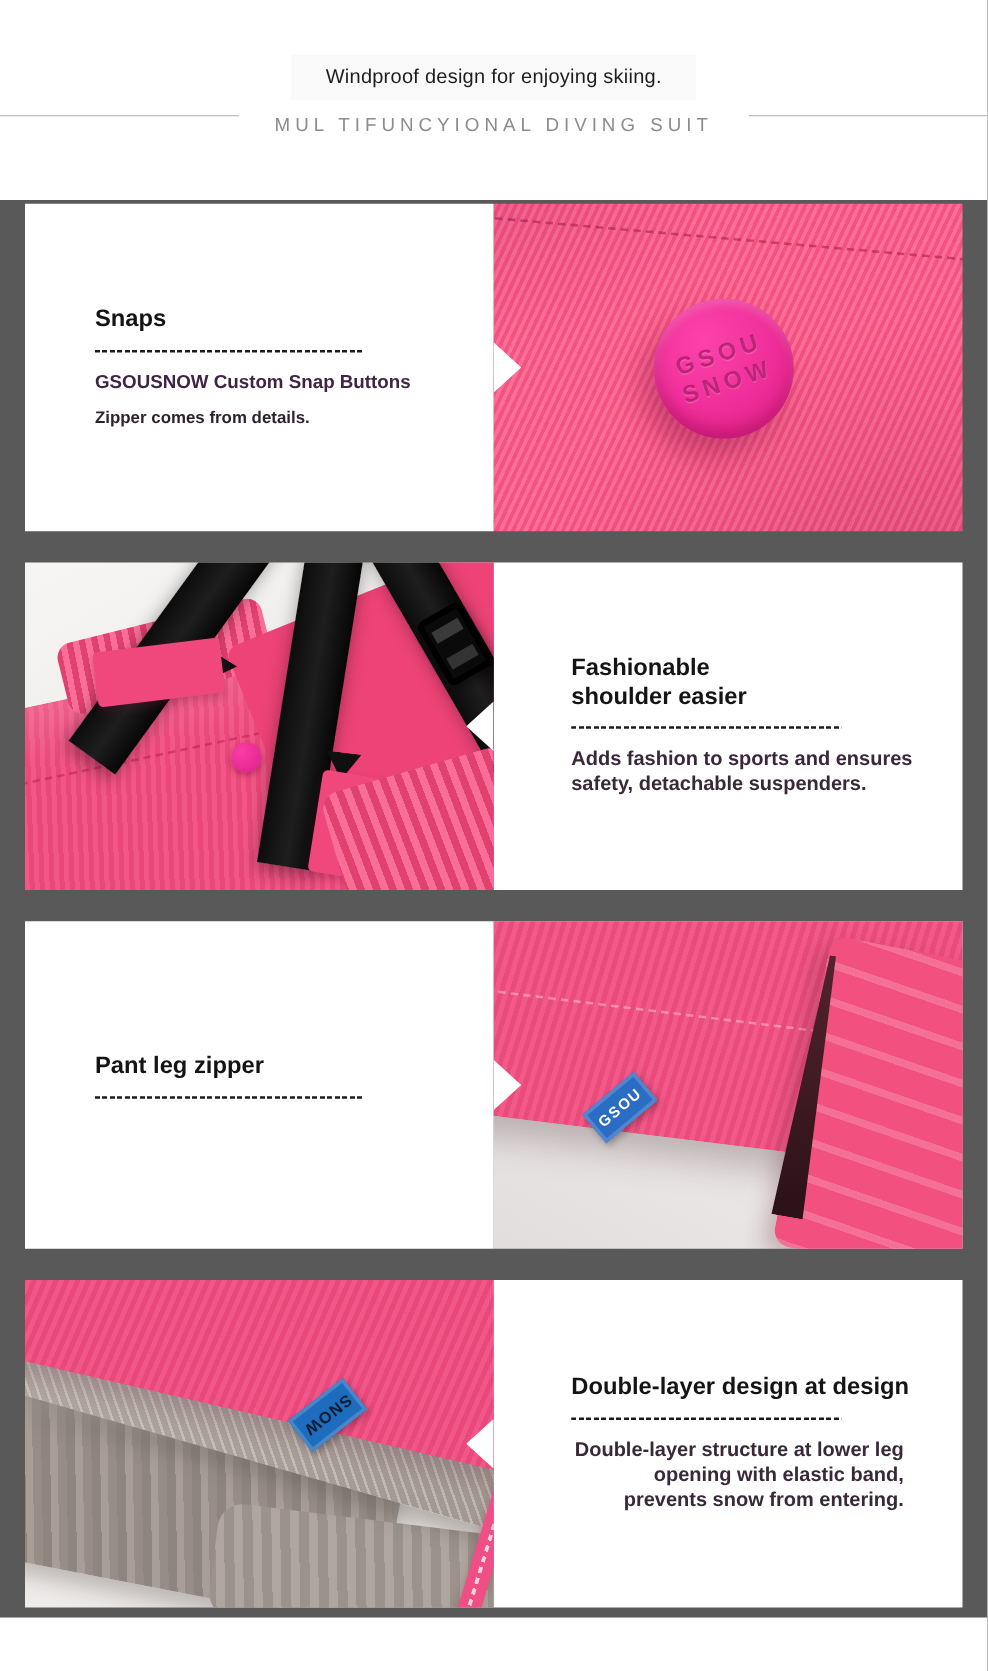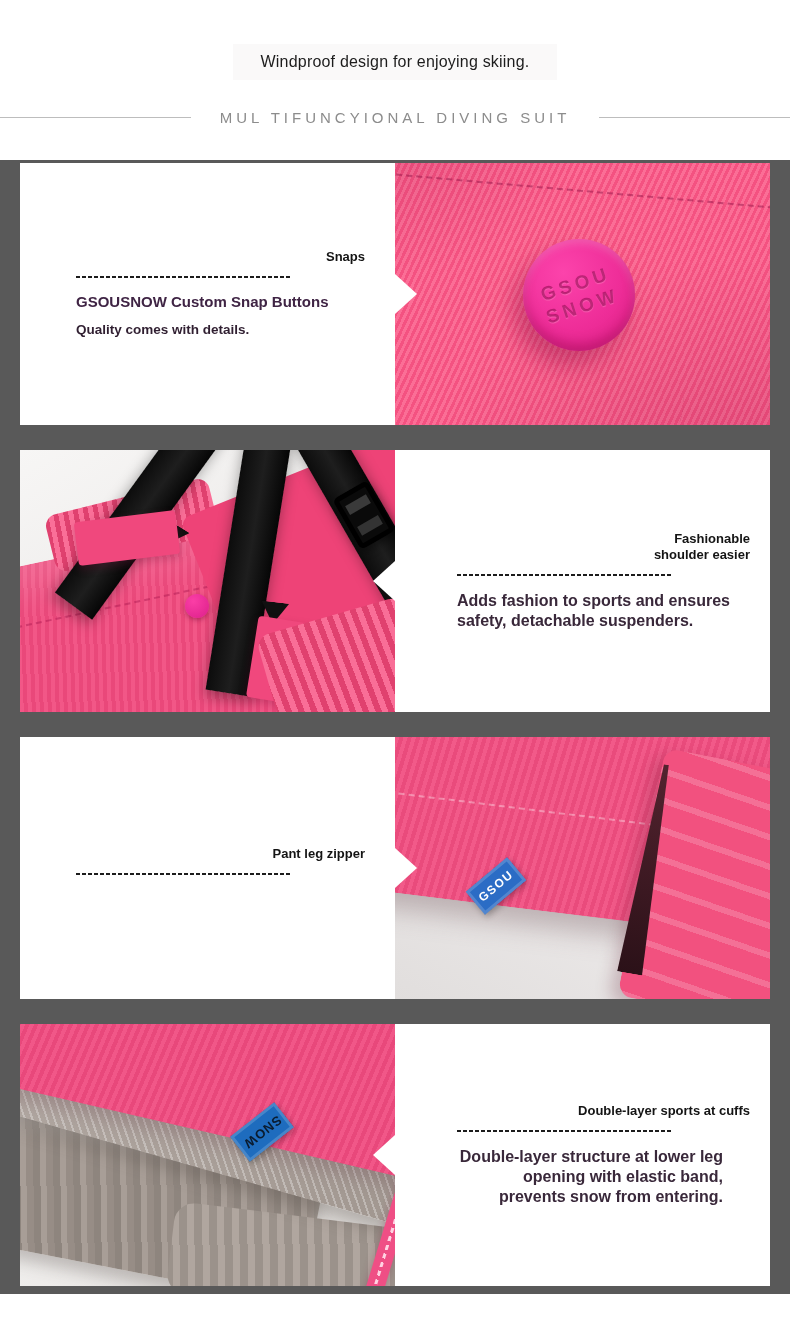--- a/index.html
+++ b/index.html
@@ -3,33 +3,33 @@
 <meta charset="utf-8">
 <style>
   * { box-sizing: border-box; }
   body { margin:0; background:#fff; font-family:"Liberation Sans", sans-serif; }
   .page { position:relative; width:790px; height:1337px; background:#ffffff; overflow:hidden; }
 
   
   .header { padding-top:44px; text-align:center; }
   .title-box { display:inline-block; background:#faf9f9; padding:9px 28px; }
   .main-title { font-size:16px; font-weight:normal; color:#1d1d1d; letter-spacing:0.2px; }
-  .subtitle-row { display:flex; align-items:center; gap:29px; margin-top:29px; }
+  .subtitle-row { display:flex; gap:29px; margin-top:12px; }
   .subtitle-row .rule { flex:1; height:1px; background:#bdbdbd; }
   .subtitle { font-size:15px; color:#8c8c8c; letter-spacing:4px; white-space:nowrap; }
 
   
   .band { position:absolute; left:0; top:160px; width:790px; height:1134px;
           background:#595959; padding:3px 20px 0 20px; }
   .section { position:relative; display:flex; height:262px; margin-bottom:25px; }
   .panel { width:375px; height:262px; }
   .text-panel { background:#ffffff; display:flex; flex-direction:column; justify-content:center; }
   .text-panel.pad-l { padding-left:56px; padding-right:30px; }
   .text-panel.pad-r { padding-left:62px; padding-right:20px; }
-  .f-title { font-size:13px; font-weight:bold; color:#141414; line-height:1.18; white-space:pre-line; margin:0 0 12px 0;text-align:right; }
+  .f-title { font-size:19px; font-weight:bold; color:#141414; line-height:1.18; white-space:pre-line; margin:0 0 12px 0; }
   .f-dash { width:216px; height:2px; margin:0 0 15px 0;
             background:repeating-linear-gradient(90deg,#1c1c1c 0 4px,transparent 4px 6px); }
   .f-sub { font-size:15px; font-weight:bold; color:#3f2444; margin:0 0 12px 0; }
   .f-body { font-size:16px; font-weight:bold; color:#39283a; line-height:1.25; margin:0; }
   .f-body.small { font-size:13.5px; color:#301f31; }
   .sec2 .f-body { max-width:295px; }
   .sec3 .f-body { max-width:224px; }
   .sec4 .f-body { max-width:266px;text-align:right; }
 
   .arrow { position:absolute; width:22px; height:40px; background:#ffffff; top:calc(50% - 20px); z-index:10; }
@@ -148,21 +148,21 @@
     </div>
   </div>
 
   <div class="band">
 
     <div class="section sec1">
       <div class="panel text-panel pad-l">
         <p class="f-title">Snaps</p>
         <div class="f-dash"></div>
         <p class="f-sub">GSOUSNOW Custom Snap Buttons</p>
-        <p class="f-body small">Quality comes with details.</p>
+        <p class="f-body small">Zipper comes from details.</p>
       </div>
       <div class="panel photo img1">
         <div class="seam seam-a"></div>
         <div class="seam seam-b"></div>
         <div class="snap">
           <div class="snap-text">
             <span>GSOU</span>
             <span>SNOW</span>
           </div>
         </div>
@@ -216,21 +216,21 @@
         <div class="p4-elastic"></div>
         <div class="p4-elastic2"></div>
         <div class="p4-gray"></div>
         <div class="p4-pink"></div>
         <div class="tag p4-tag">
           <span class="flip">SNOW</span>
         </div>
         <div class="p4-zip"></div>
       </div>
       <div class="panel text-panel pad-r">
-        <p class="f-title">Double-layer sports at cuffs</p>
+        <p class="f-title">Double-layer design at design</p>
         <div class="f-dash"></div>
         <p class="f-body">Double-layer structure at lower leg opening with elastic band, prevents snow from entering.</p>
       </div>
       <div class="arrow to-left"></div>
     </div>
 
   </div>
 </div>
 
 </body></html>

